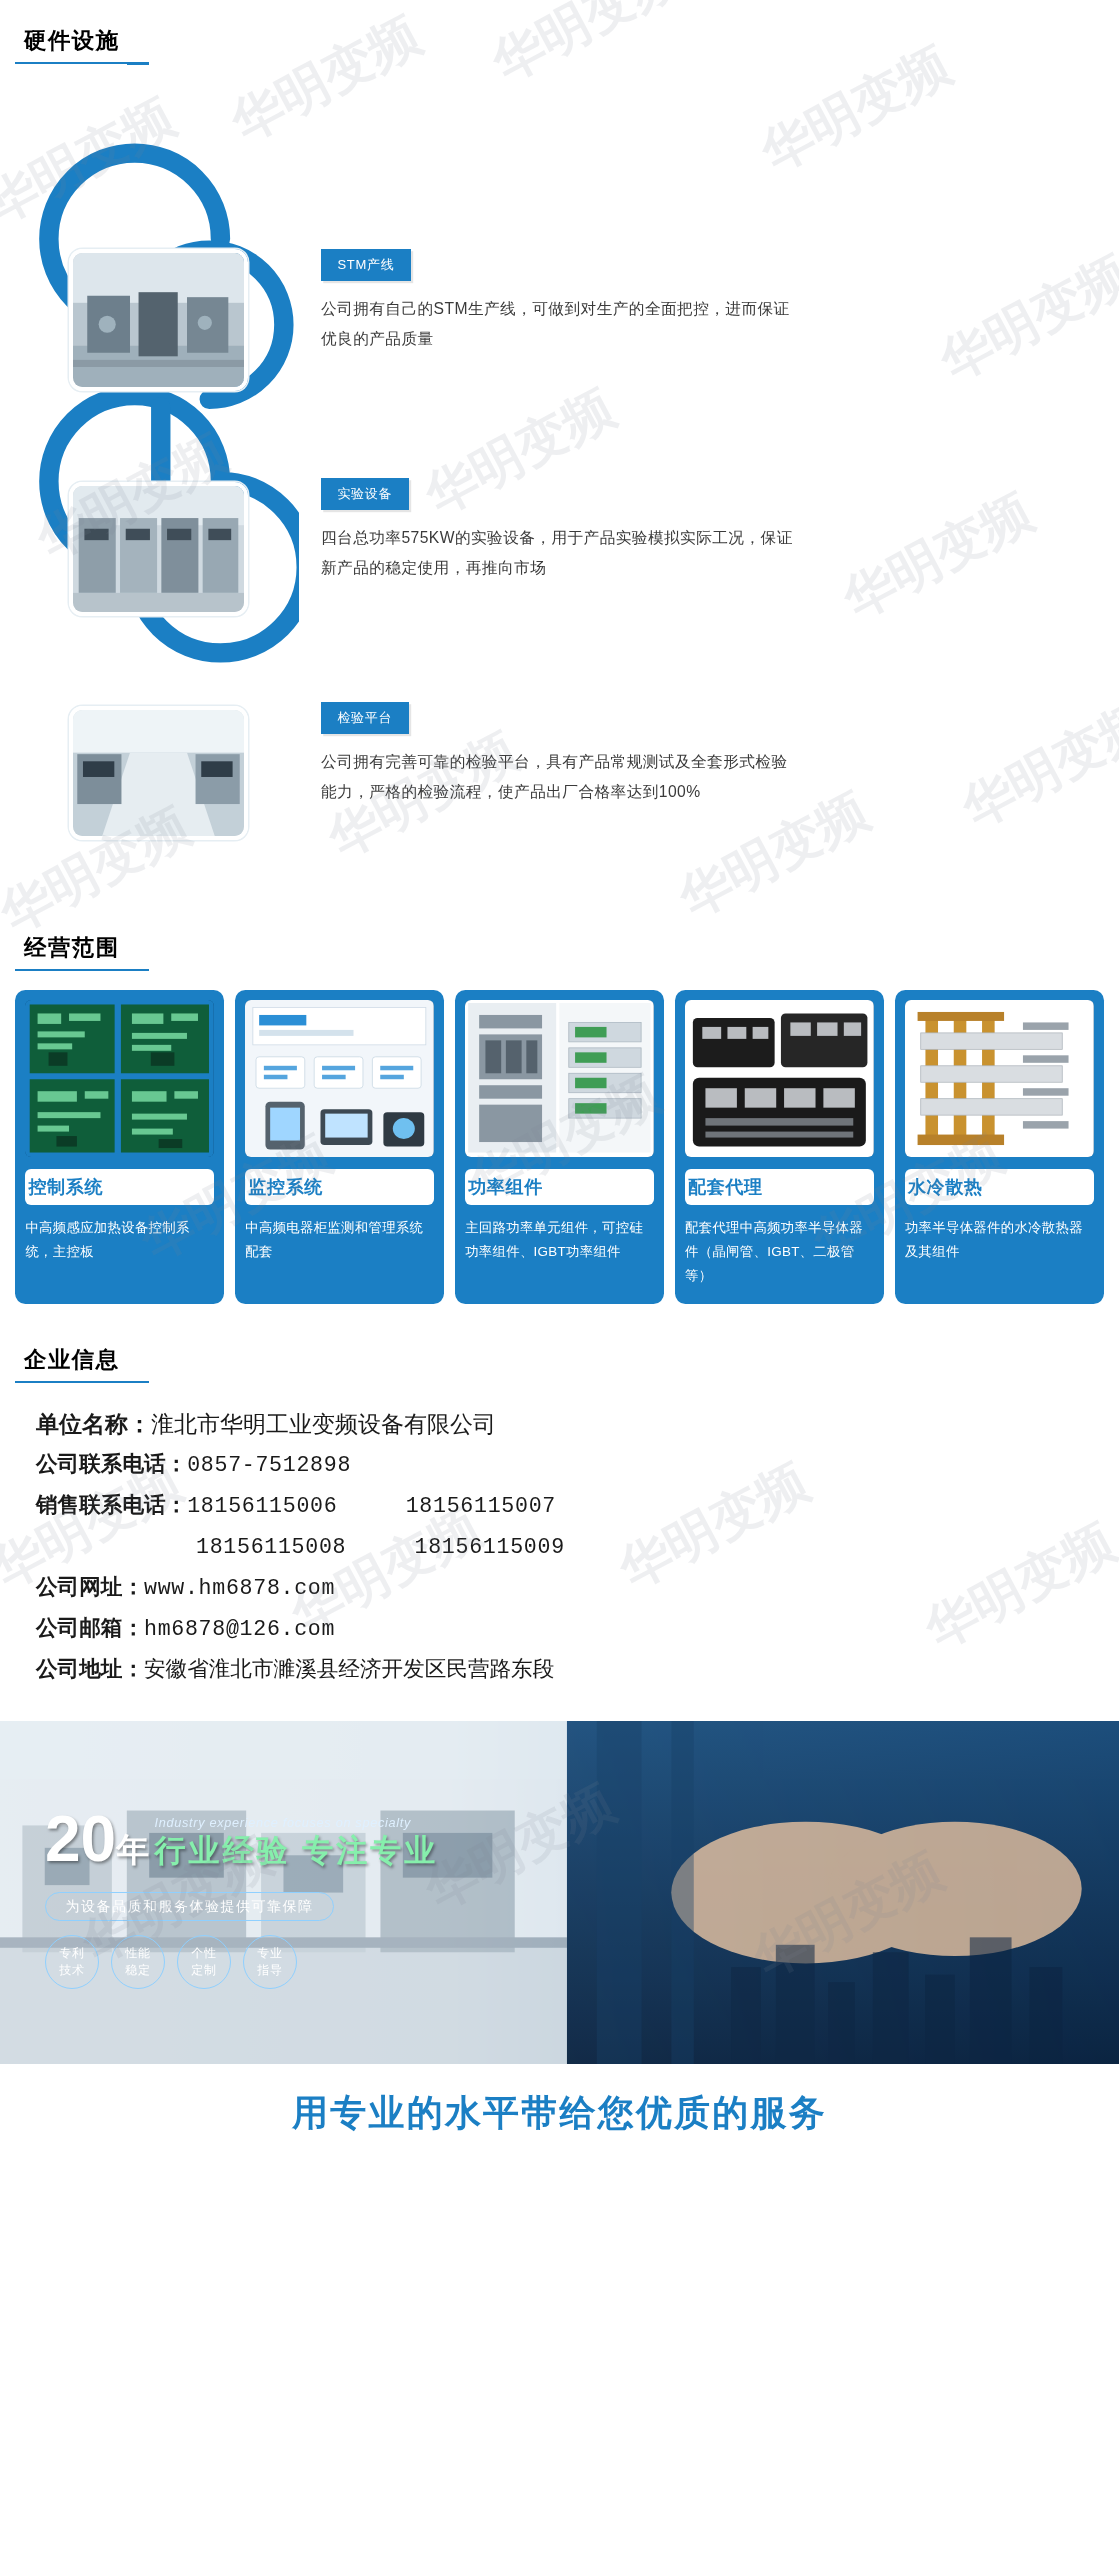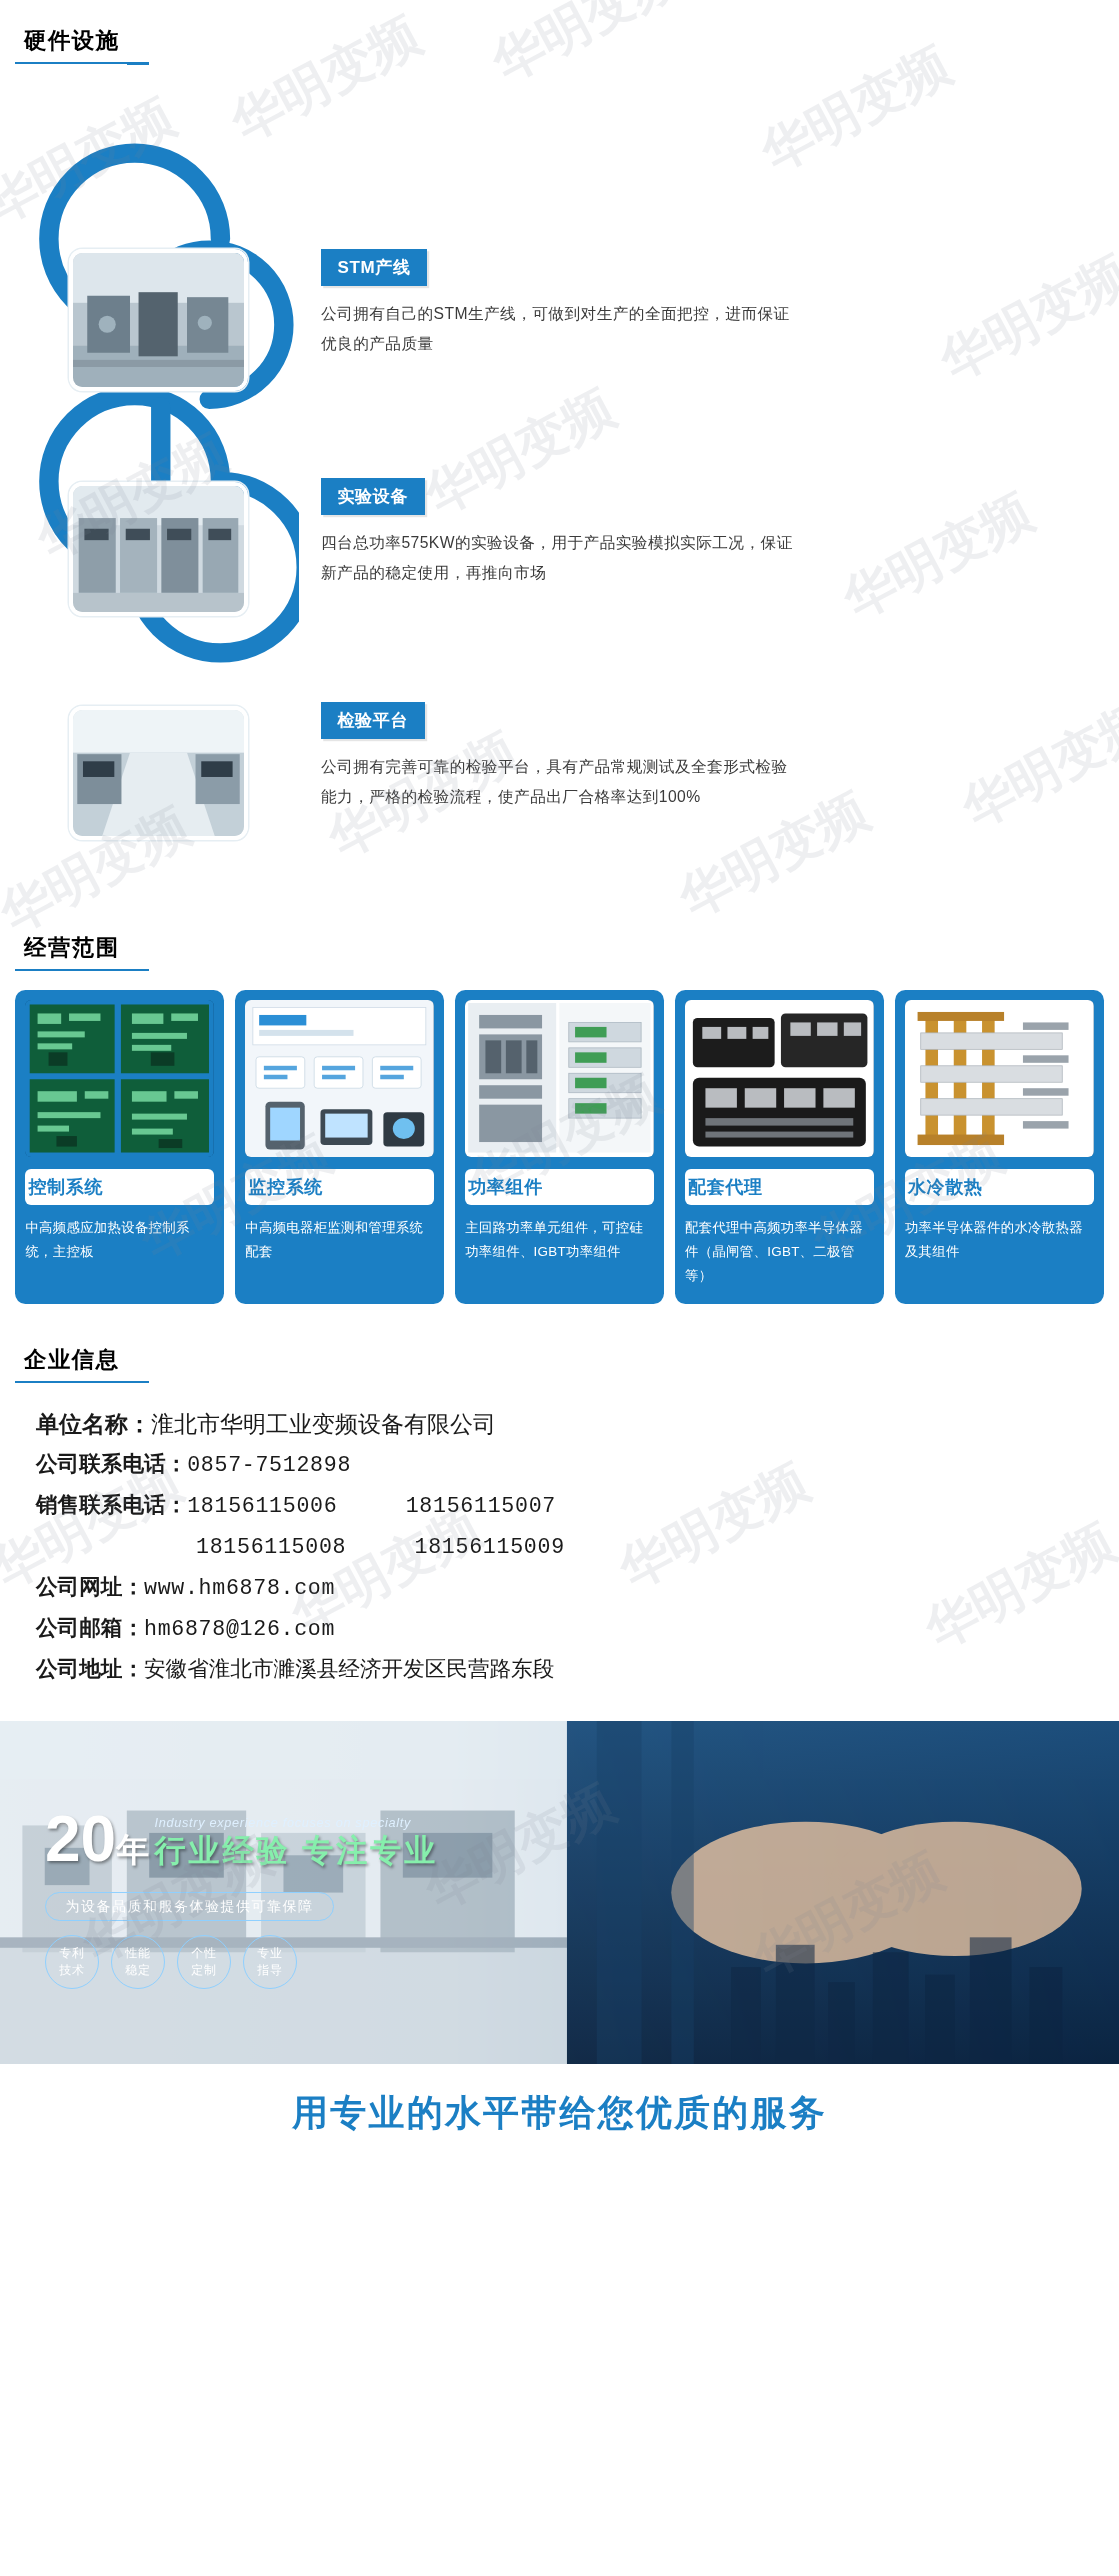--- a/index.html
+++ b/index.html
@@ -62,22 +62,22 @@
     position: absolute;
     border-radius: 50%;
     overflow: hidden;
     border: 4.5px solid #ffffff;
     box-shadow: 0 0 0 1.5px #e6eef3;
   }
   .hw-label {
     display: inline-block;
     background: #1b7fc4;
     color: #fff;
-    font-size: 17px;
-    font-weight: bold;
+    font-size: 13px;
+    font-weight: normal;
     padding: 6.7px 16.4px;
     letter-spacing: 0.7px;
     position: relative;
     box-shadow: 2.2px 2.2px 0 rgba(0,0,0,0.10);
   }
   .hw-text {
     font-size: 15.7px;
     line-height: 30px;
     color: #3b3b3b;
     margin-top: 13.4px;

